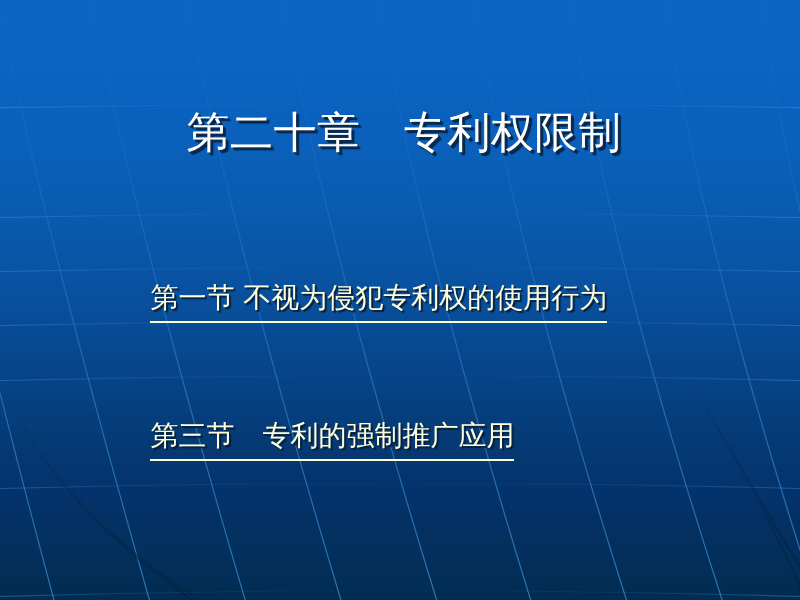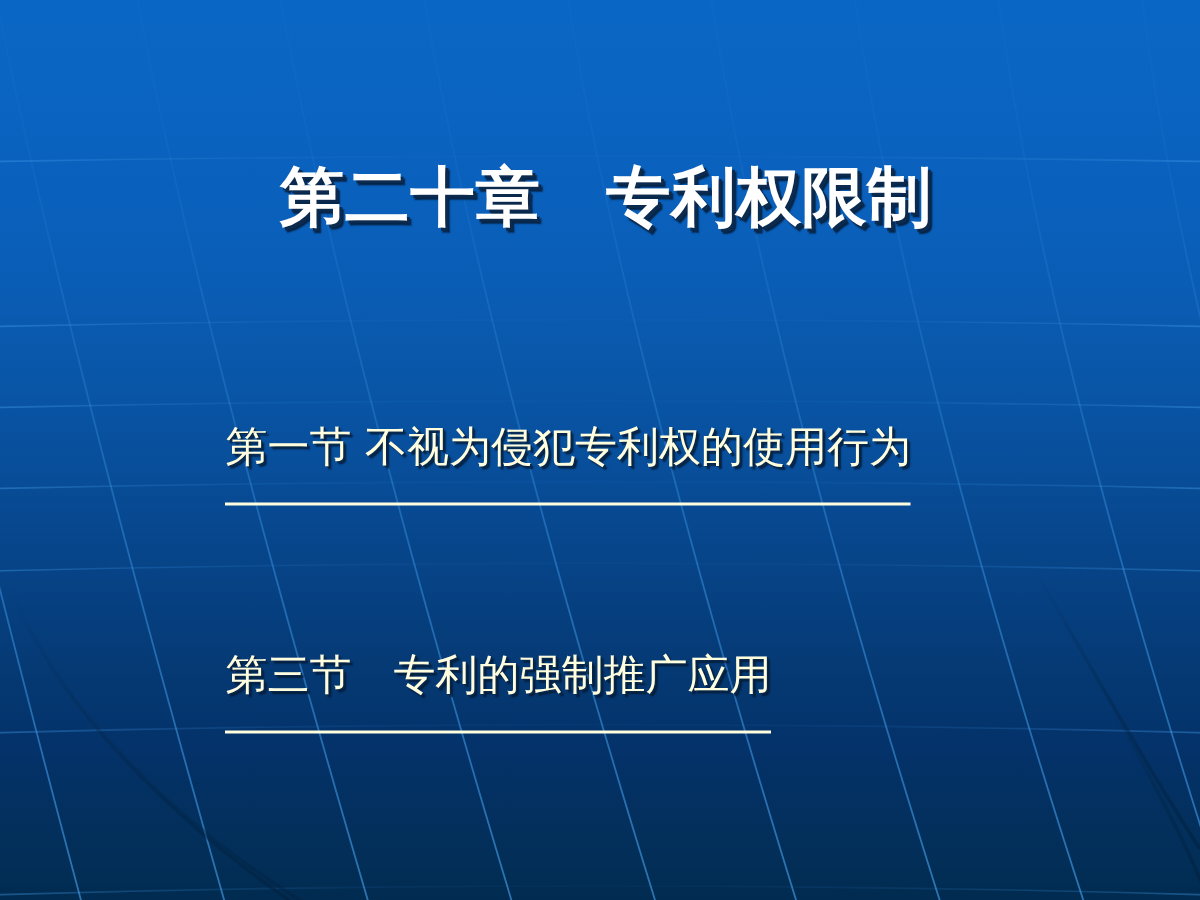--- a/index.html
+++ b/index.html
@@ -45,21 +45,20 @@
 
   
   .title-block {
     position: absolute;
     left: 0;
     top: 108px;
     width: 800px;
     text-align: center;
     padding-left: 8px;
     box-sizing: border-box;
-    font-weight: bold;
   }
   .title-text {
     display: inline-block;
     font-size: 43px;
     line-height: 1.12;
     letter-spacing: 0.5px;
     color: #ffffff;
     white-space: pre;
     text-shadow:
        2px 2px 0 #0b2a4d,
@@ -79,21 +78,21 @@
     line-height: 45px;
     color: #ffffe0;
     white-space: pre;
     text-shadow:
       1px 1px 0 #0a2747,
       2px 2px 1px rgba(4,24,48,0.8);
   }
   .body-line .ul {
     display: inline-block;
     border-bottom: 2px solid #ffffe0;
-    padding-bottom: 15px;
+    padding-bottom: 1px;
   }
 </style>
 </head>
 <body>
 
 <div id="slide">
 
   <svg id="globe-grid" viewBox="0 0 800 600" preserveAspectRatio="none" aria-hidden="true">
     <defs>
       <linearGradient id="lineFade" x1="0" y1="0" x2="0" y2="1">

